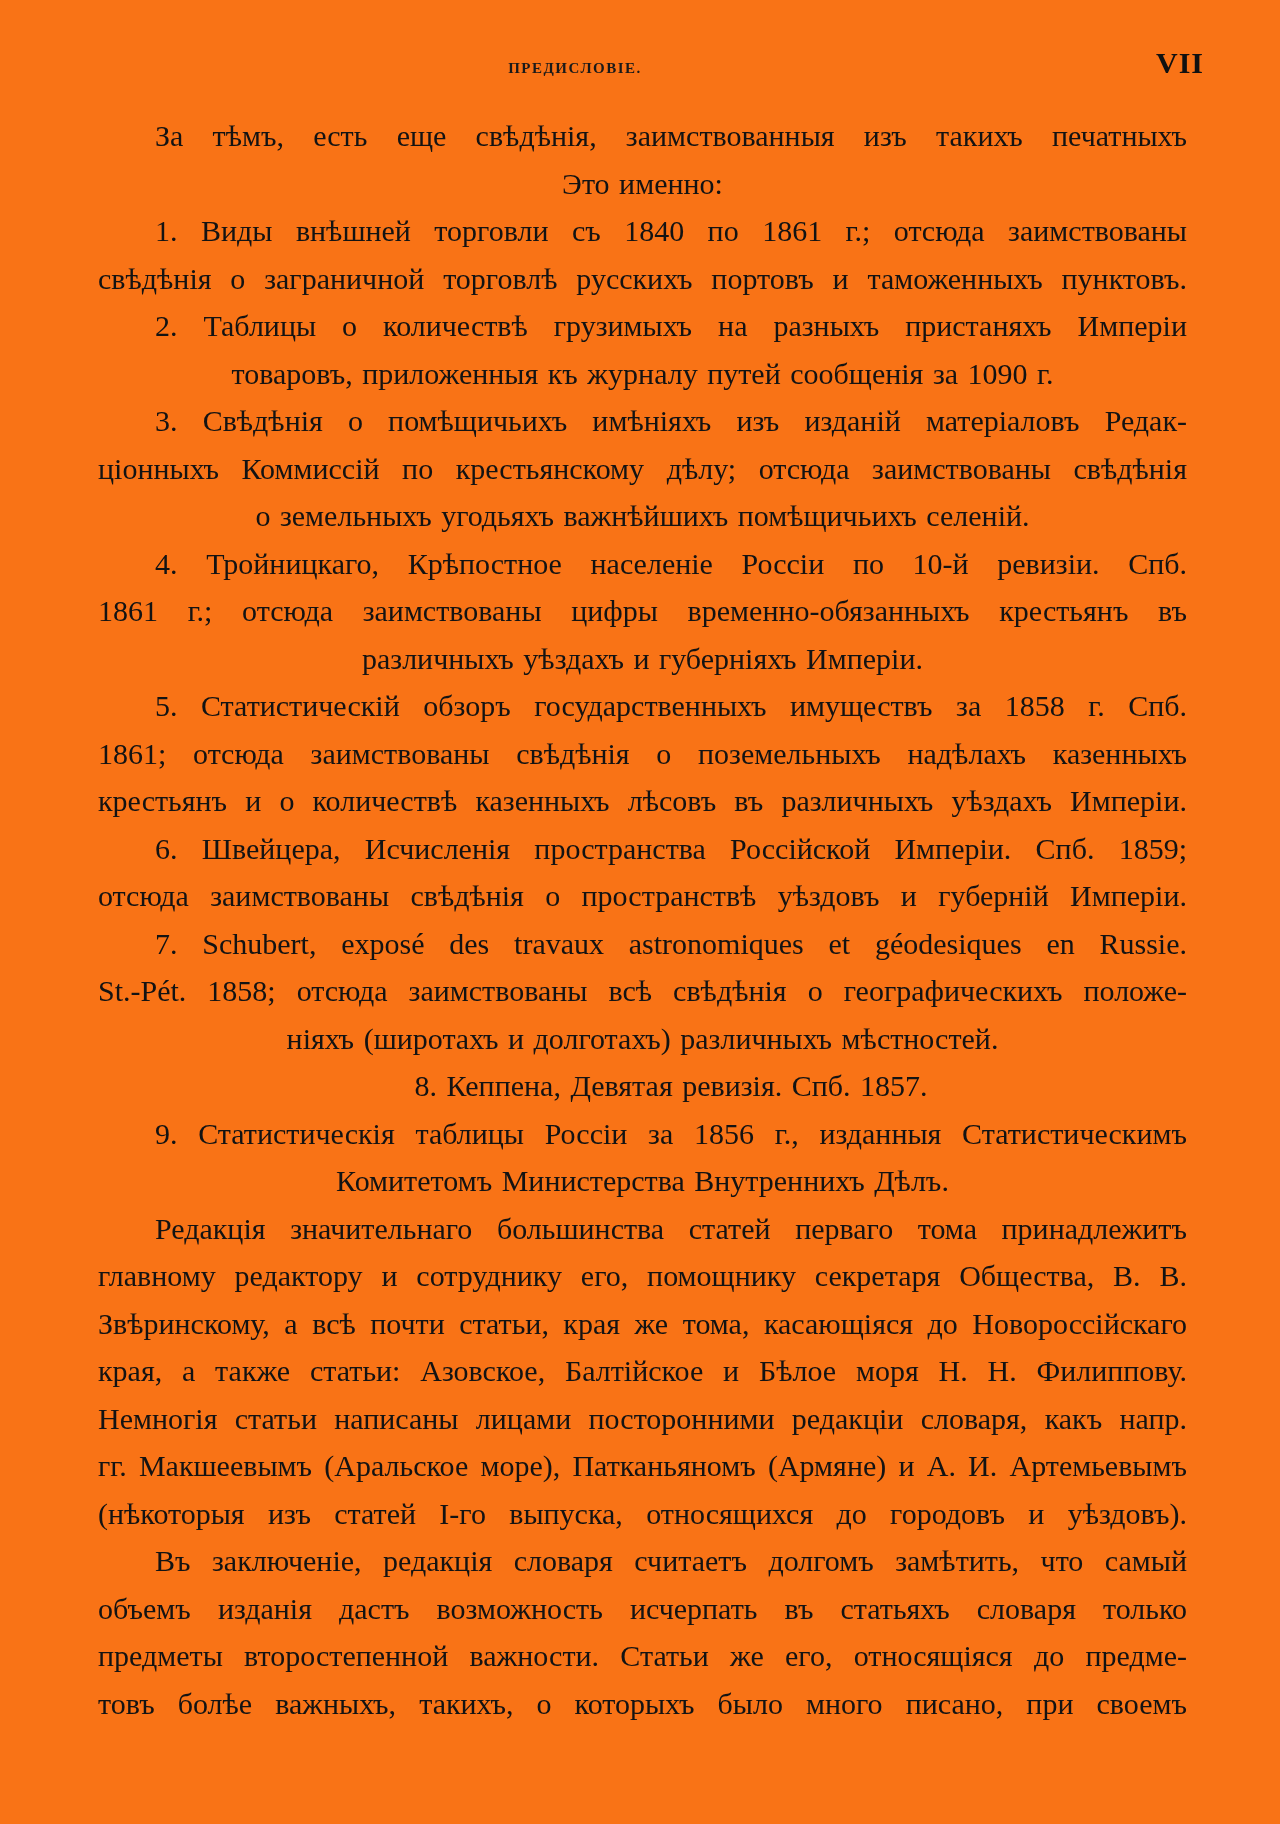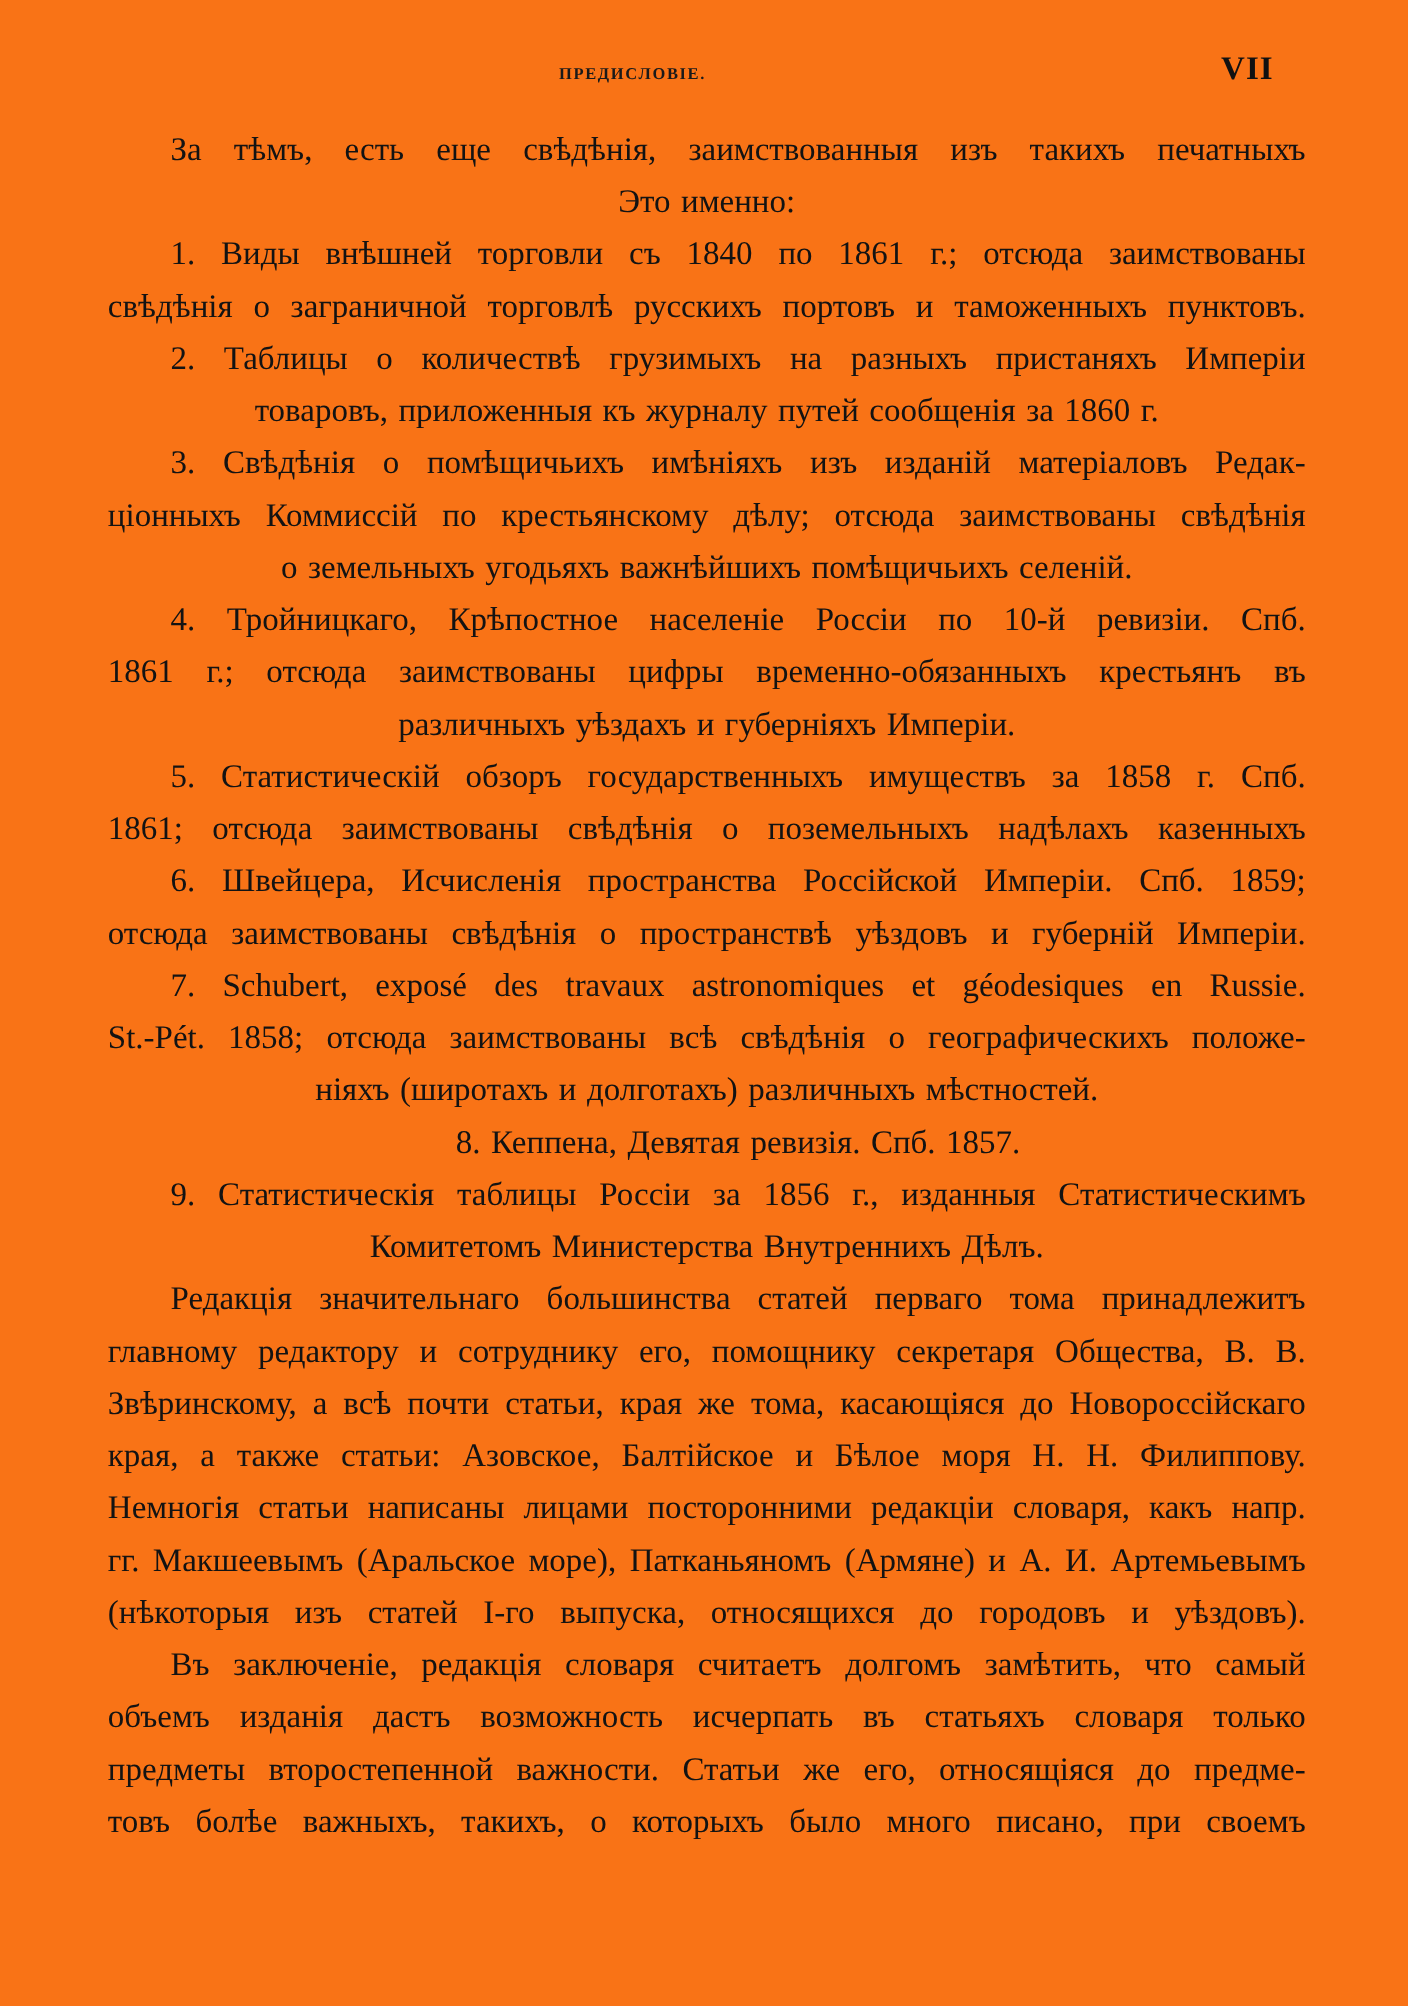--- a/index.html
+++ b/index.html
@@ -23,21 +23,21 @@
     width: 220px;
     text-align: center;
     font-size: 15px;
     font-weight: bold;
     letter-spacing: 1.5px;
     color: #1a1a1a;
   }
   .page-number {
     position: absolute;
     top: 46px;
-    left: 1110px;
+    left: 1156px;
     font-size: 30px;
     font-weight: bold;
     letter-spacing: 1px;
     color: #111111;
   }
   .body-text {
     position: absolute;
     top: 112px;
     left: 98px;
     width: 1089px;
@@ -63,35 +63,36 @@
       <div class="paragraph">
         <div class="line just indent">За тѣмъ, есть еще свѣдѣнія, заимствованныя изъ такихъ печатныхъ</div>
         <div class="line">Это именно:</div>
       </div>
       <div class="paragraph">
         <div class="line just indent">1. Виды внѣшней торговли съ 1840 по 1861 г.; отсюда заимствованы</div>
         <div class="line just">свѣдѣнія о заграничной торговлѣ русскихъ портовъ и таможенныхъ пунктовъ.</div>
       </div>
       <div class="paragraph">
         <div class="line just indent">2. Таблицы о количествѣ грузимыхъ на разныхъ пристаняхъ Имперіи</div>
-        <div class="line">товаровъ, приложенныя къ журналу путей сообщенія за 1860 г.</div>
+        <div class="line">товаровъ, приложенныя къ журналу путей сообщенія за 1090 г.</div>
       </div>
       <div class="paragraph">
         <div class="line just indent">3. Свѣдѣнія о помѣщичьихъ имѣніяхъ изъ изданій матеріаловъ Редак-</div>
         <div class="line just">ціонныхъ Коммиссій по крестьянскому дѣлу; отсюда заимствованы свѣдѣнія</div>
         <div class="line">о земельныхъ угодьяхъ важнѣйшихъ помѣщичьихъ селеній.</div>
       </div>
       <div class="paragraph">
         <div class="line just indent">4. Тройницкаго, Крѣпостное населеніе Россіи по 10-й ревизіи. Спб.</div>
         <div class="line just">1861 г.; отсюда заимствованы цифры временно-обязанныхъ крестьянъ въ</div>
         <div class="line">различныхъ уѣздахъ и губерніяхъ Имперіи.</div>
       </div>
       <div class="paragraph">
         <div class="line just indent">5. Статистическій обзоръ государственныхъ имуществъ за 1858 г. Спб.</div>
         <div class="line just">1861; отсюда заимствованы свѣдѣнія о поземельныхъ надѣлахъ казенныхъ</div>
+        <div class="line just">крестьянъ и о количествѣ казенныхъ лѣсовъ въ различныхъ уѣздахъ Имперіи.</div>
       </div>
       <div class="paragraph">
         <div class="line just indent">6. Швейцера, Исчисленія пространства Россійской Имперіи. Спб. 1859;</div>
         <div class="line just">отсюда заимствованы свѣдѣнія о пространствѣ уѣздовъ и губерній Имперіи.</div>
       </div>
       <div class="paragraph">
         <div class="line just indent">7. Schubert, exposé des travaux astronomiques et géodesiques en Russie.</div>
         <div class="line just">St.-Pét. 1858; отсюда заимствованы всѣ свѣдѣнія о географическихъ положе-</div>
         <div class="line">ніяхъ (широтахъ и долготахъ) различныхъ мѣстностей.</div>
       </div>

